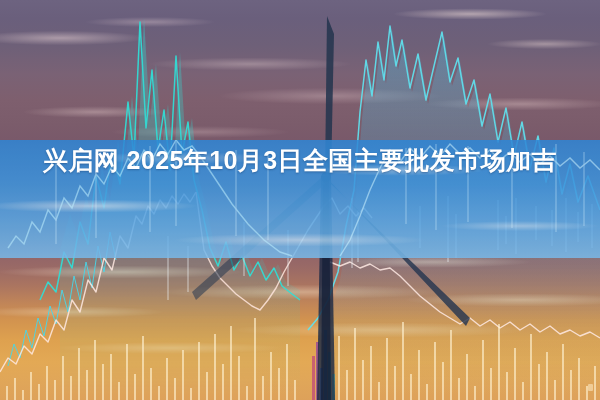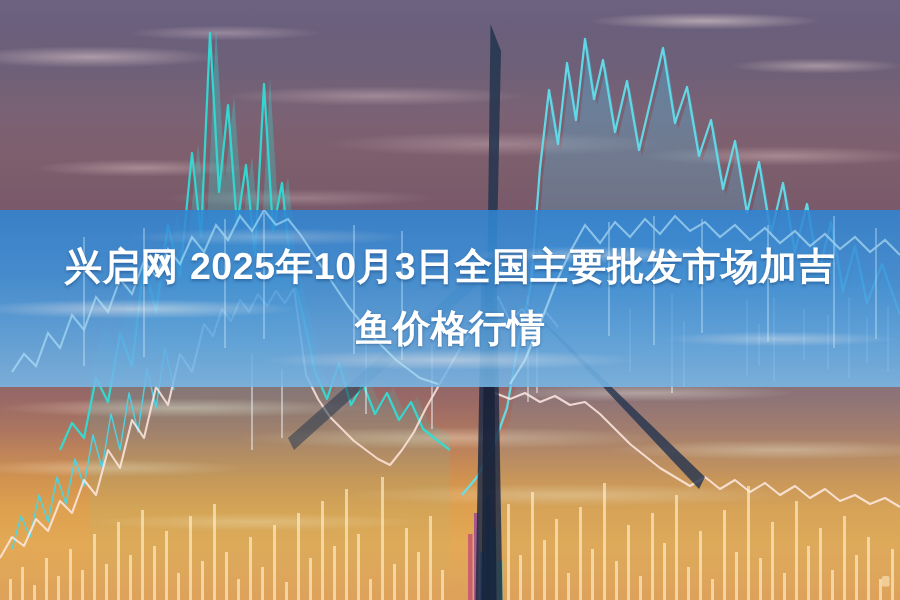--- a/index.html
+++ b/index.html
@@ -83,21 +83,21 @@
     opacity:.86;
   }
   #blueband-charts{
     position:absolute;left:0;right:0;top:140px;height:118px;overflow:hidden;opacity:.55;
   }
   #blueband-charts svg{position:absolute;left:0;top:-140px;width:600px;height:400px;}
 
   
   #title{
     position:absolute;left:0;right:0;top:140px;height:118px;
-    display:flex;flex-direction:column;align-items:center;justify-content:center;
+    display:flex;flex-direction:column;align-items:center;justify-content:flex-start;
     z-index:40;pointer-events:none;
   }
   #title .line{
     color:#ffffff;font-weight:700;font-size:25px;line-height:41px;
     letter-spacing:.4px;white-space:nowrap;
     text-shadow:0 1px 2px rgba(20,60,110,.45);
   }
   #mark{
     position:absolute;right:7px;bottom:9px;width:5px;height:7px;
     background:rgba(255,236,200,.55);border-radius:1px;z-index:45;
@@ -273,18 +273,17 @@
         <line x1="236" y1="150" x2="236" y2="236"></line>
         <line x1="268" y1="154" x2="268" y2="240"></line>
         <line x1="96" y1="152" x2="96" y2="238"></line>
         <line x1="56" y1="158" x2="56" y2="244"></line>
       </g>
     </svg>
   </div>
 
   <div id="title">
     <div class="line">兴启网 2025年10月3日全国主要批发市场加吉</div>
-    <div class="line">鱼价格行情</div>
   </div>
 
   <div id="mark"></div>
 
 </div>
 
 </body></html>

